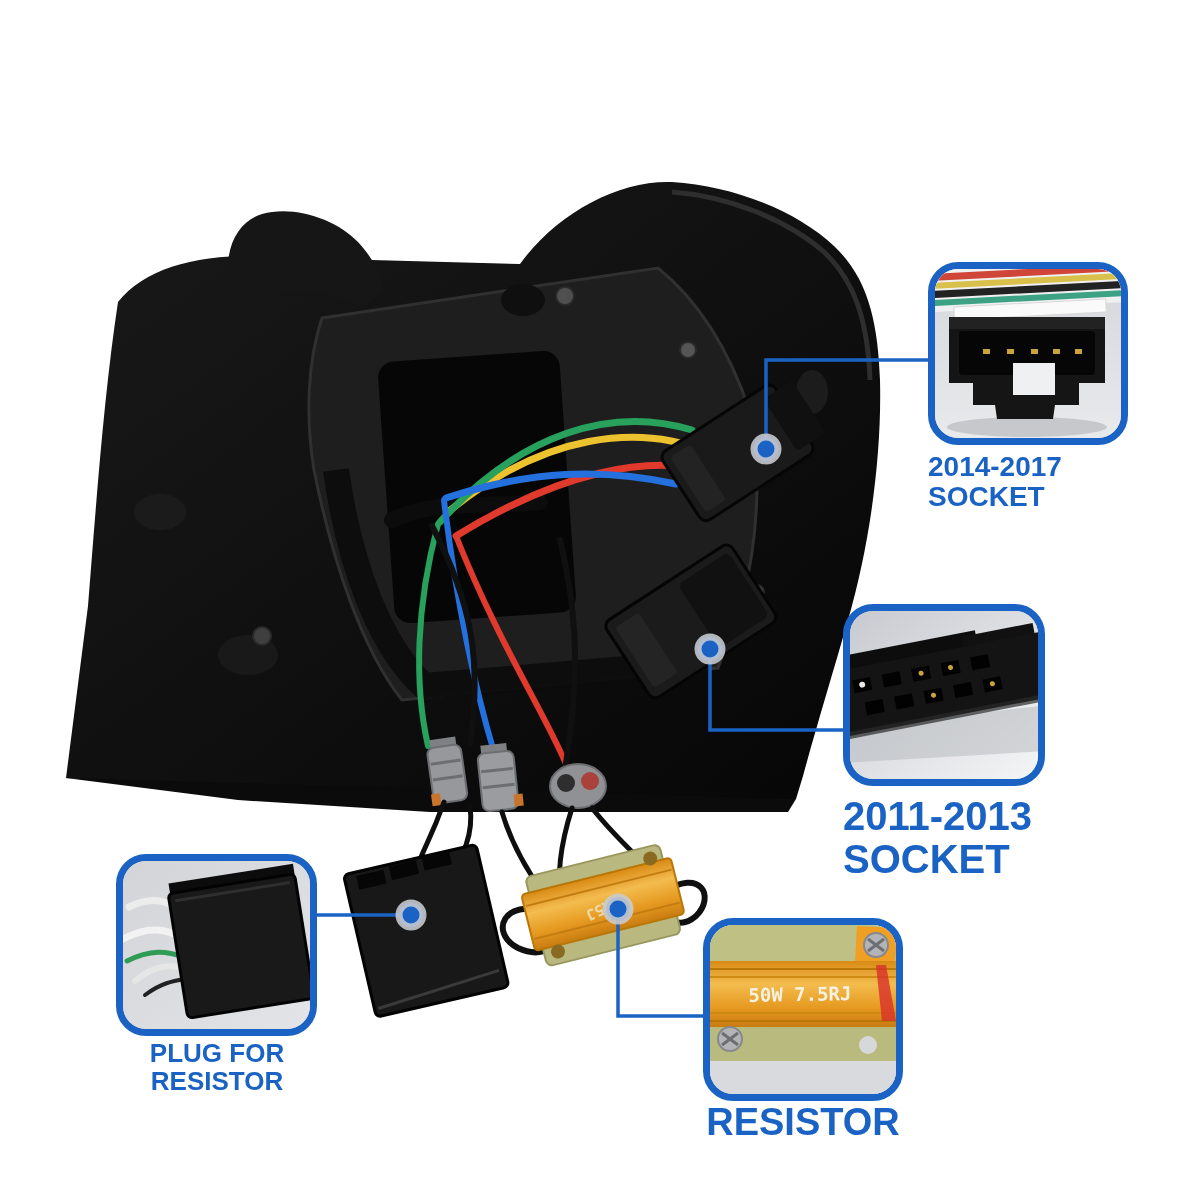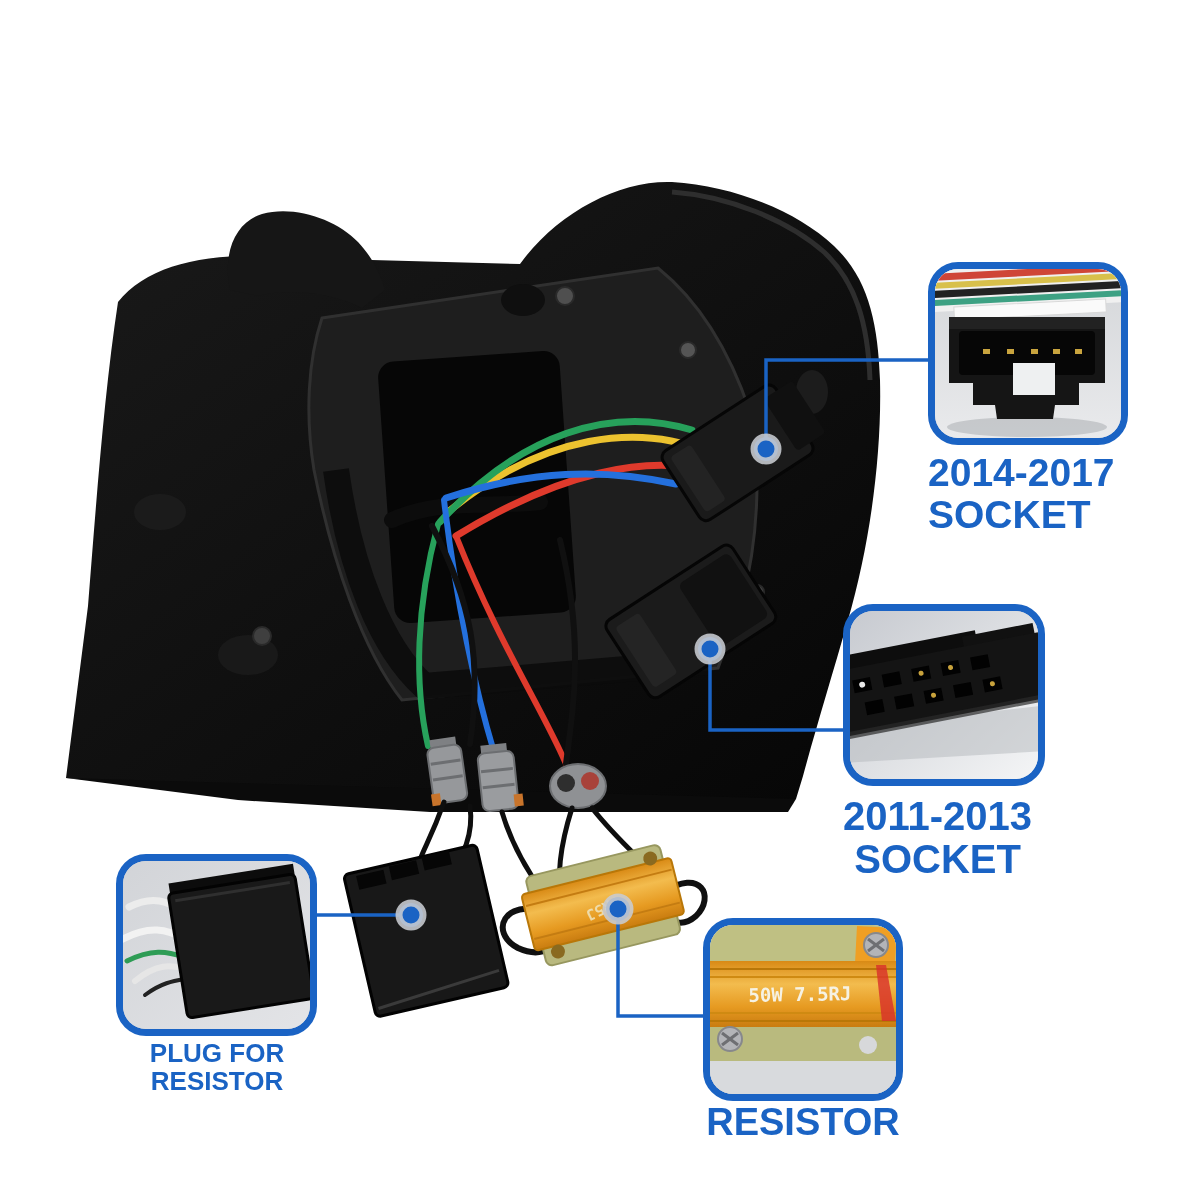--- a/index.html
+++ b/index.html
@@ -25,22 +25,22 @@
   }
   .inset svg{display:block;width:100%;height:100%;}
   .inset-a{left:928px;top:262px;width:200px;height:183px;}
   .inset-b{left:843px;top:604px;width:202px;height:182px;}
   .inset-c{left:116px;top:854px;width:201px;height:182px;}
   .inset-d{left:703px;top:918px;width:200px;height:183px;}
   
   .callout-label{
     position:absolute;color:#1A63C4;font-weight:bold;line-height:1.07;white-space:nowrap;
   }
-  .label-a{left:928px;top:452px;font-size:39px;text-align:left;}
-  .label-b{left:843px;top:795px;font-size:40px;text-align:center;}
+  .label-a{left:928px;top:452px;font-size:28px;text-align:left;}
+  .label-b{left:843px;top:795px;font-size:40px;text-align:left;}
   .label-c{left:112px;top:1040px;width:210px;font-size:26px;text-align:center;}
   .label-d{left:700px;top:1102px;width:206px;font-size:38px;text-align:center;}
 </style>
 </head>
 <body>
 
 <div class="canvas">
 
 
   <svg class="main-art" viewBox="0 0 1200 1200">

